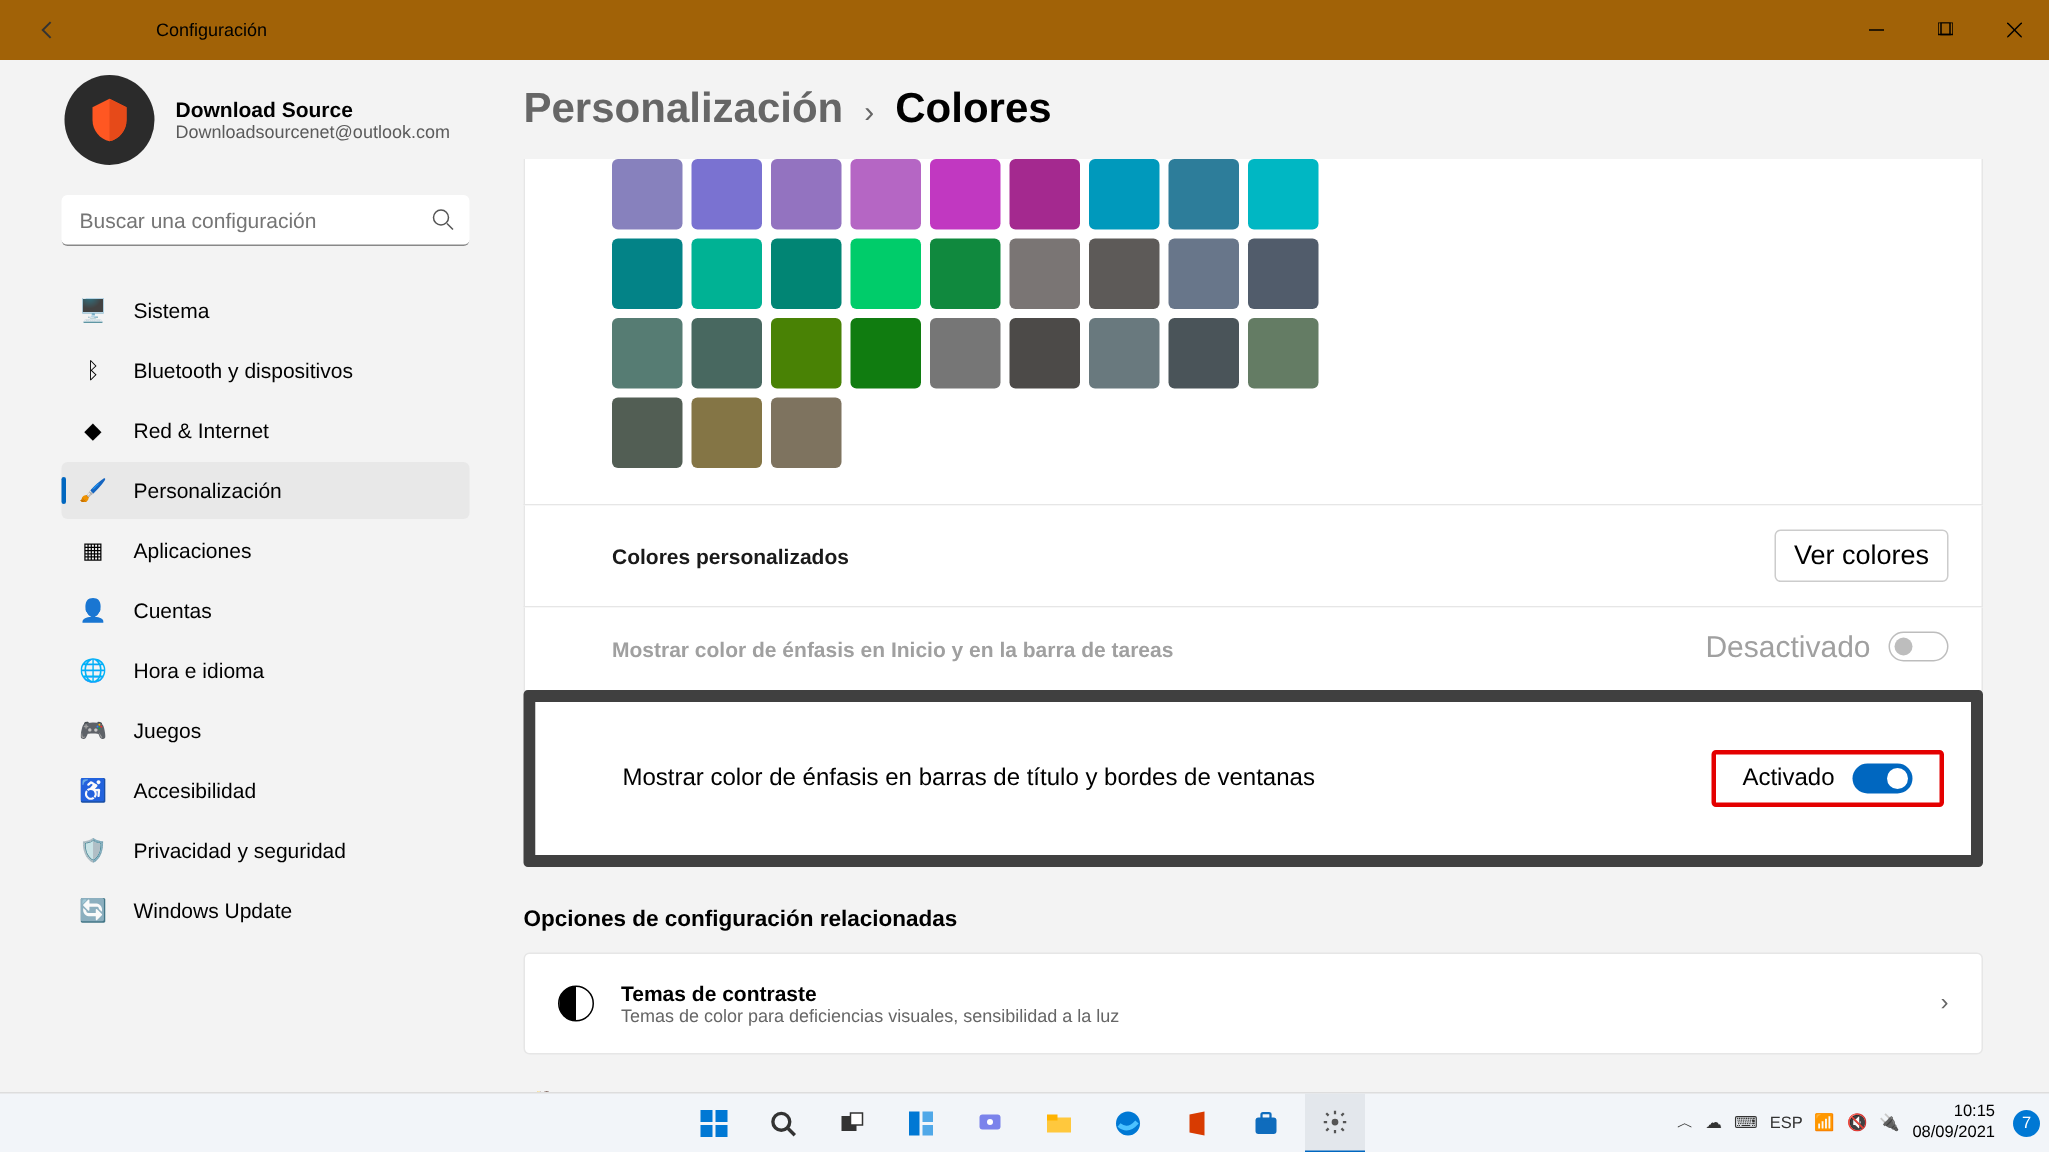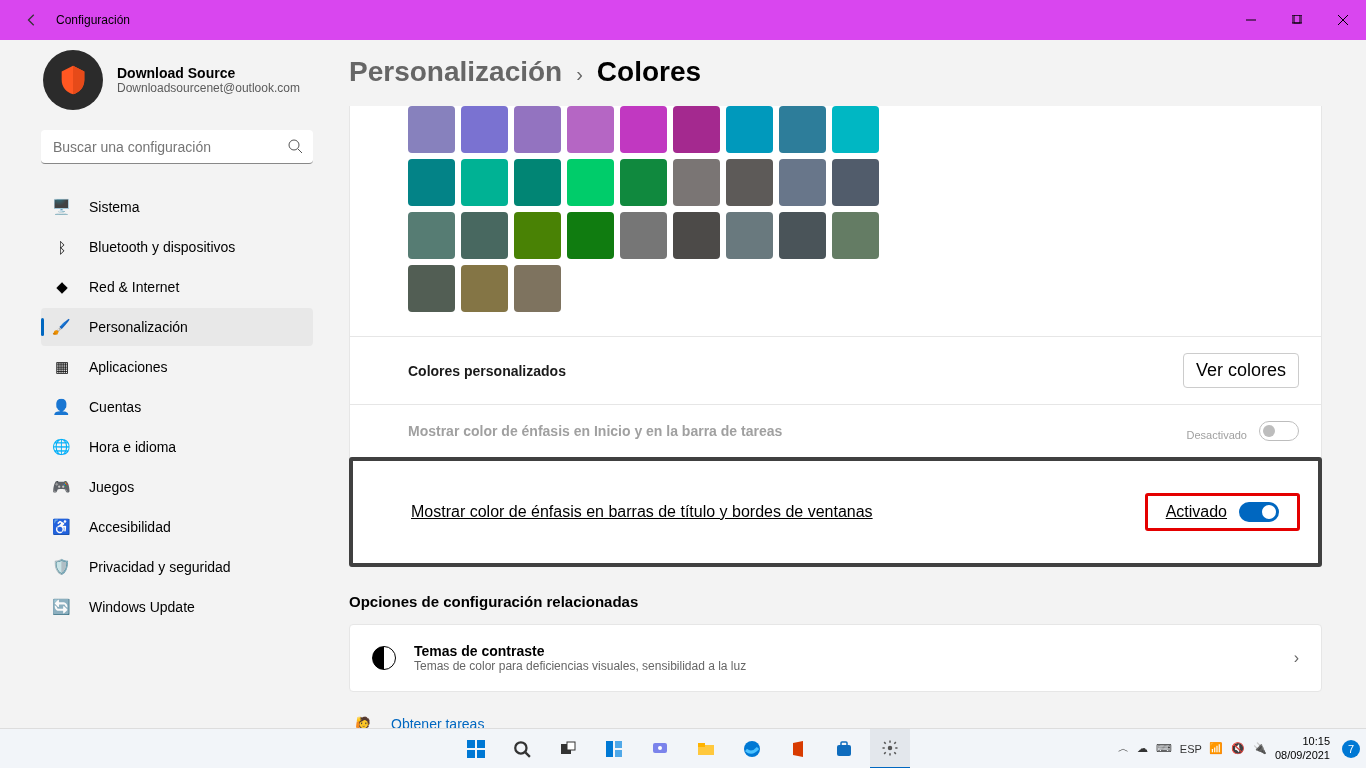--- a/index.html
+++ b/index.html
@@ -1,18 +1,18 @@
 <!DOCTYPE html>
 <html><head>
 <meta charset="utf-8">
 <style>
 * { margin: 0; padding: 0; box-sizing: border-box; font-family: "Segoe UI", sans-serif; }
 body { width: 1366px; height: 768px; background: #f3f3f3; overflow: hidden; position: relative; }
 
-.titlebar { height: 40px; display: flex; align-items: center; padding-left: 22px; background: #d946ef; }
+.titlebar { height: 40px; display: flex; align-items: center; padding-left: 22px; background: #a16207; gap: 48px; }
 .titlebar .back { width: 20px; height: 20px; display: flex; align-items: center; justify-content: center; color: #333; cursor: pointer; }
 .titlebar .title { margin-left: 14px; font-size: 12px; color: #000; }
 .titlebar .winctrl { margin-left: auto; display: flex; }
 .titlebar .winctrl div { width: 46px; height: 40px; display: flex; align-items: center; justify-content: center; cursor: pointer; color: #000; }
 
 .app { display: flex; height: 688px; }
 
 .sidebar { width: 300px; padding: 10px 12px 0 16px; margin-left: 25px; }
 .profile { display: flex; align-items: center; gap: 14px; margin-bottom: 20px; padding-left: 2px; }
 .avatar { width: 60px; height: 60px; border-radius: 50%; background: #2b2b2b; display: flex; align-items: center; justify-content: center; }
@@ -39,33 +39,33 @@
 .card { background: #fff; border: 1px solid #e6e6e6; border-radius: 4px; }
 
 .swatches { padding: 0 56px 24px 58px; display: flex; flex-direction: column; gap: 6px; border-bottom: 1px solid #e6e6e6; background: #fff; border-left:1px solid #e6e6e6; border-right:1px solid #e6e6e6; }
 .swatch-row { display: flex; gap: 6px; }
 .swatch { width: 47px; height: 47px; border-radius: 4px; cursor: pointer; }
 
 .row { display: flex; align-items: center; justify-content: space-between; padding: 16px 22px 16px 58px; border-bottom: 1px solid #e6e6e6; background:#fff; border-left:1px solid #e6e6e6; border-right:1px solid #e6e6e6;}
 .row:last-child{border-bottom:none; border-bottom-left-radius:4px; border-bottom-right-radius:4px;}
 .row .label { font-size: 14px; color: #1a1a1a; font-weight: bold; }
 .row .label.disabled { color: #a0a0a0; }
-.row .state { display: flex; align-items: flex-end; gap: 12px; font-size: 11px; }
+.row .state { display: flex; align-items: flex-start; gap: 12px; font-size: 20px; }
 .row .state.disabled { color: #a0a0a0; }
 
 .btn { font-size: 18px; padding: 6px 12px; border: 1px solid #ccc; border-radius: 4px; background: #fff; cursor: pointer; }
 
 .toggle { width: 40px; height: 20px; border-radius: 10px; position: relative; }
 .toggle.off { background: #fff; border: 1px solid #888; }
 .toggle.off::after { content: ""; position: absolute; left: 3px; top: 3px; width: 12px; height: 12px; border-radius: 50%; background: #888; }
 .toggle.on { background: #0067c0; }
 .toggle.on::after { content: ""; position: absolute; right: 3px; top: 3px; width: 14px; height: 14px; border-radius: 50%; background: #fff; }
 .toggle.disabled { opacity: .55; }
 
-.highlight-box { border: 4px solid #404040; border-radius: 3px; padding: 0; margin-top:-1px;text-decoration:underline; }
+.highlight-box { border: 8px solid #404040; border-radius: 3px; padding: 0; margin-top:-1px; }
 .highlight-inner { border: 3px solid #e40000; border-radius: 3px; margin: 8px 8px 8px auto; padding: 6px 18px; display: flex; align-items: center; gap: 12px; }
 .highlight-wrap { display:flex; align-items:center; justify-content:space-between; padding:24px 10px 24px 58px; background:#fff; }
 
 .section-title { font-size: 15px; font-weight: 600; margin: 26px 0 14px 0; }
 
 .contrast-card { display: flex; align-items: center; padding: 18px 22px; gap: 18px; cursor: pointer; }
 .contrast-card .cicon { width: 24px; height: 24px; border-radius: 50%; background: linear-gradient(90deg,#000 50%,#fff 50%); border: 1px solid #000; }
 .contrast-card .ct .t { font-size: 14px; font-weight: 600; }
 .contrast-card .ct .s { font-size: 12px; color: #666; }
 .contrast-card .arrow { margin-left: auto; color: #666; }

